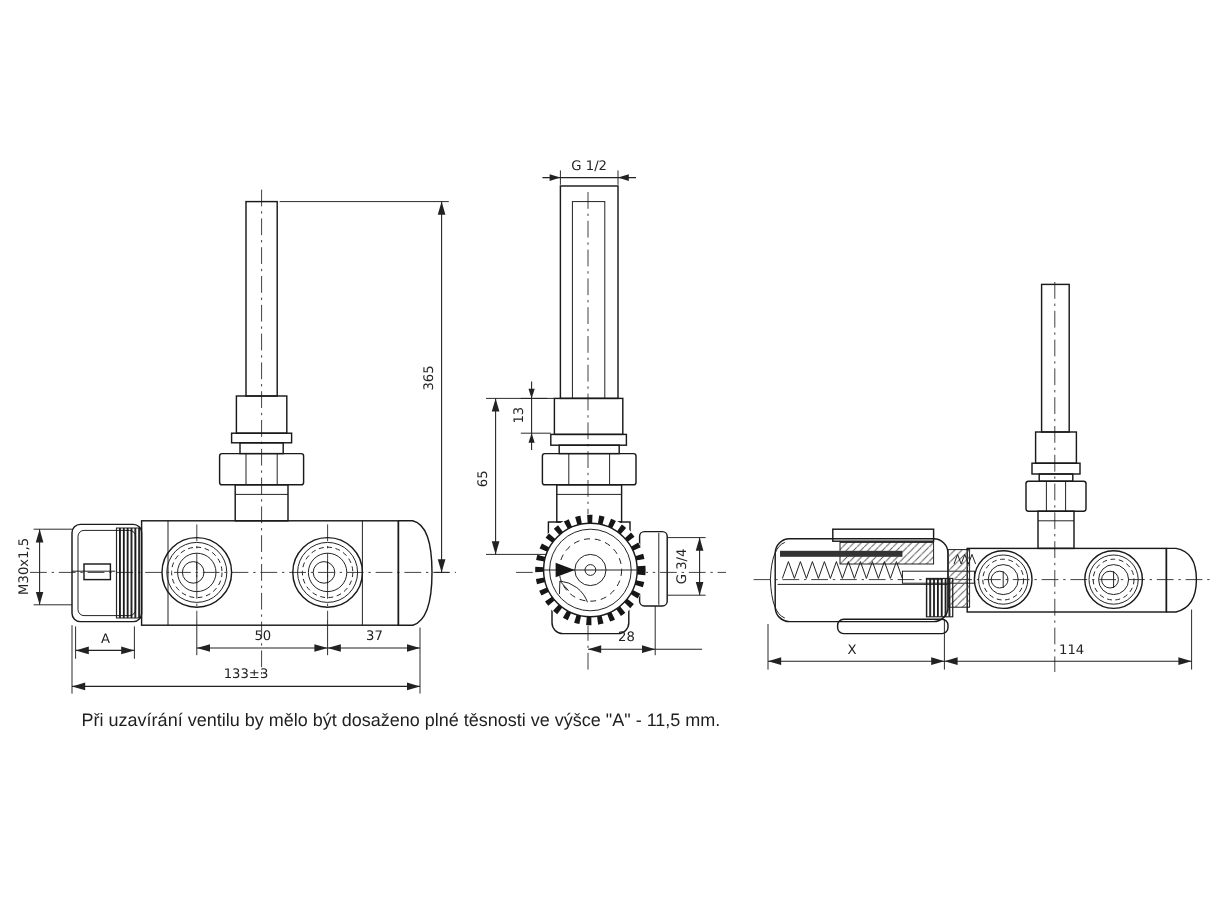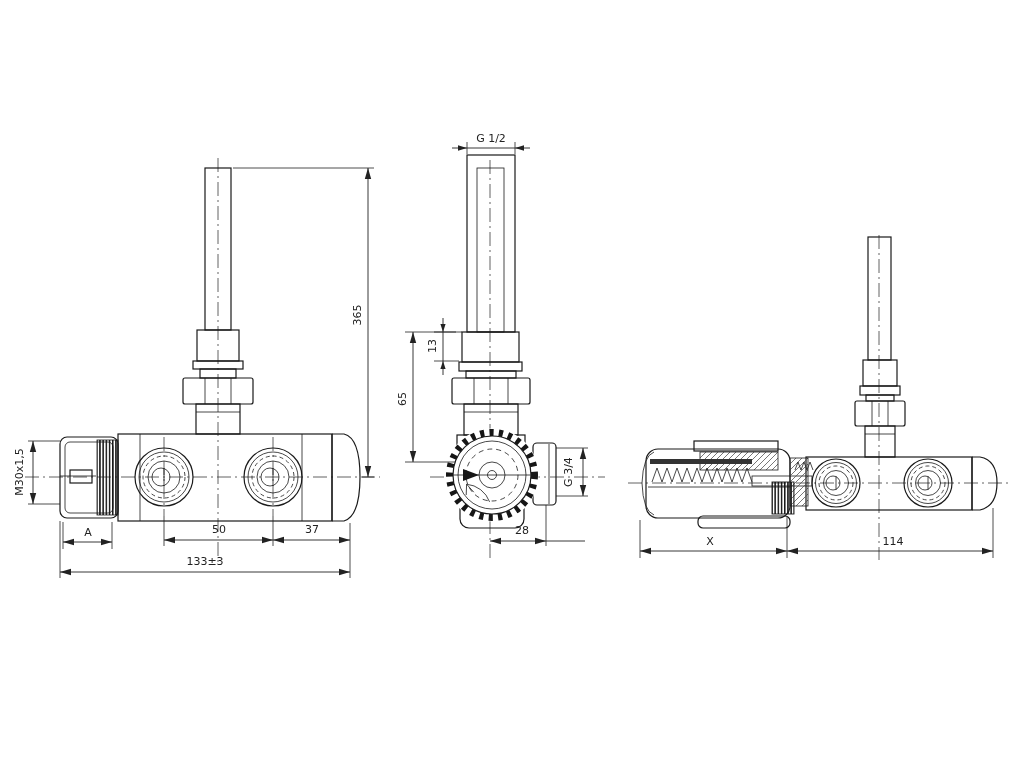--- a/index.html
+++ b/index.html
@@ -231,14 +231,15 @@
     <line class="ext" x1="640" y1="520" x2="640" y2="558"></line>
     <line class="ext" x1="787" y1="516" x2="787" y2="558"></line>
     <line class="ext" x1="993" y1="508" x2="993" y2="558"></line>
     <line class="dim" x1="640" y1="551" x2="787" y2="551" marker-start="url(#mB)" marker-end="url(#mA)"></line>
     <text class="dt" x="710" y="545">X</text>
     <line class="dim" x1="787" y1="551" x2="993" y2="551" marker-start="url(#mB)" marker-end="url(#mA)"></line>
     <text class="dt" x="893" y="545">114</text>
   </g>
 </svg>
 
+<div class="caption">Při uzavírání ventilu by mělo být dosaženo plné těsnosti ve výšce "A" - 11,5 mm.</div>
 
 </div>
 
 </body></html>

